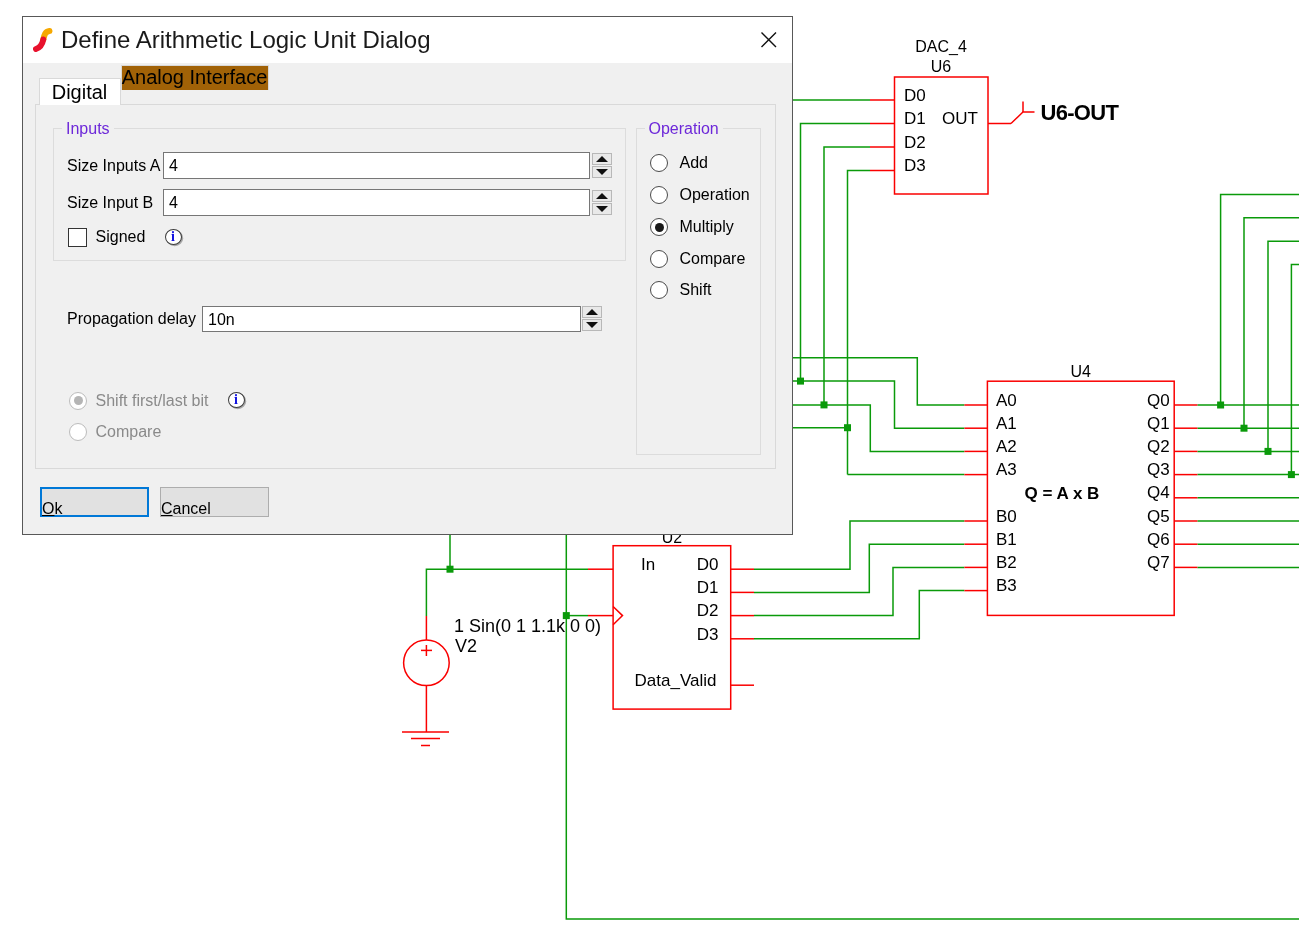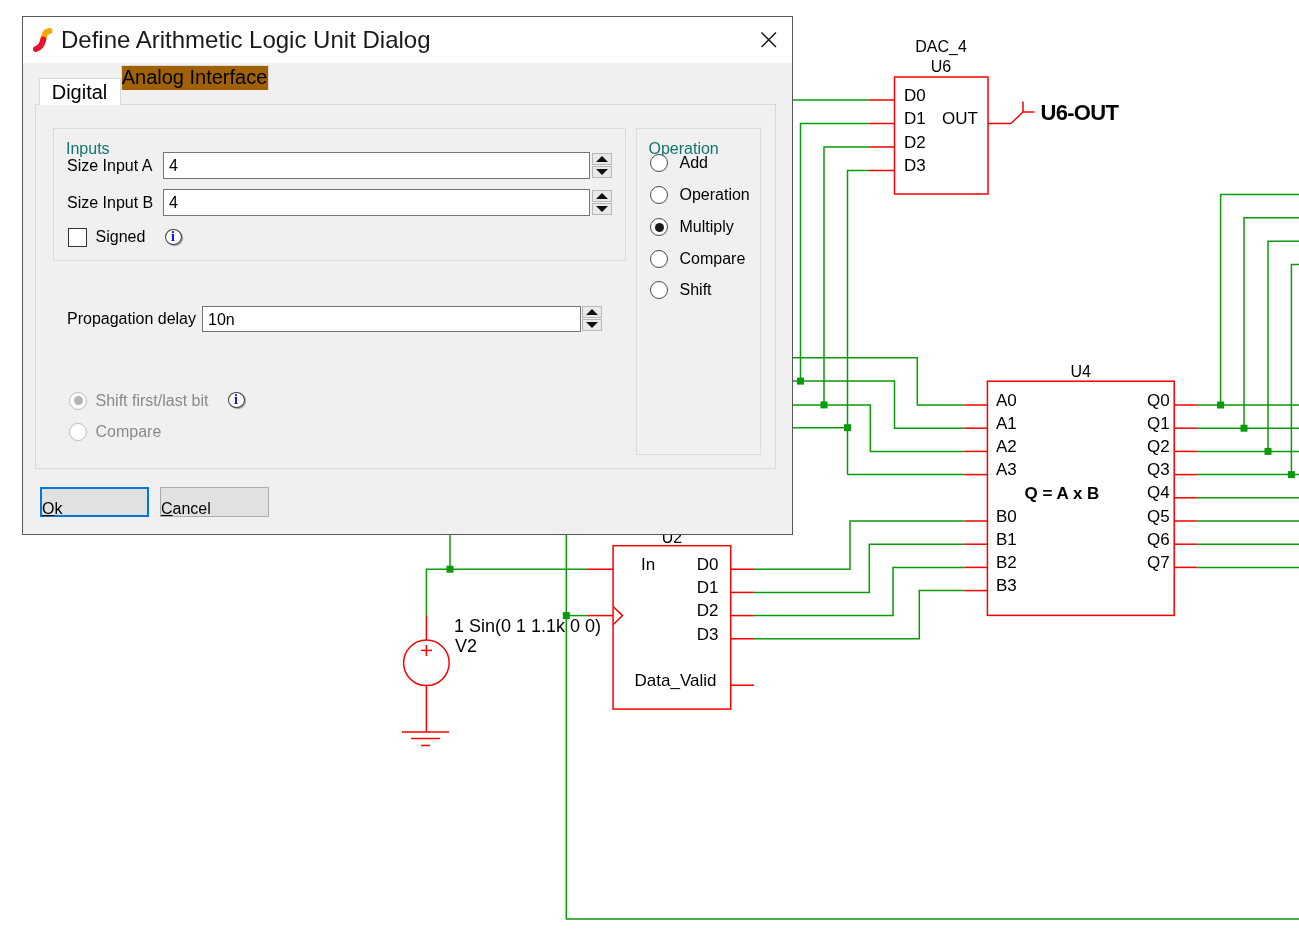--- a/index.html
+++ b/index.html
@@ -5,21 +5,21 @@
 * { margin:0; padding:0; box-sizing:border-box; }
 html,body { width:1299px; height:945px; background:#ffffff; font-family:"Liberation Sans",sans-serif; position:relative; overflow:hidden; }
 .abs { position:absolute; }
 #schem { position:absolute; left:0; top:0; }
 #dlg { position:absolute; left:22px; top:16px; width:771px; height:519px; background:#f0f0f0; border:1px solid #585858; }
 #titlebar { position:absolute; left:0; top:0; width:769px; height:46px; background:#ffffff; }
 #title { position:absolute; left:38px; top:13px; font-size:24px; line-height:19px; color:#1a1a1a; white-space:nowrap; }
 .lbl { position:absolute; font-size:16px; color:#000; white-space:nowrap; line-height:20px; }
 .dis { color:#8a8a8a; }
 .grp { position:absolute; border:1px solid #dcdcdc; }
-.glab { position:absolute; top:-10px; left:8px; background:#f0f0f0; padding:0 4px; font-size:16px; line-height:19px; color:#0f766e; white-space:nowrap;margin-top:20px; }
+.glab { position:absolute; top:-10px; left:8px; background:#f0f0f0; padding:0 4px; font-size:16px; line-height:19px; color:#6d28d9; white-space:nowrap; }
 .fld { position:absolute; background:#fff; border:1px solid #767676; font-size:16px; color:#000; line-height:25px; padding-left:5px; }
 .sb { position:absolute; background:#e9e9e9; border:1px solid #b8b8b8; display:flex; align-items:center; justify-content:center; }
 .tu { width:0; height:0; border-left:6px solid transparent; border-right:6px solid transparent; border-bottom:6px solid #101010; }
 .td { width:0; height:0; border-left:6px solid transparent; border-right:6px solid transparent; border-top:6px solid #101010; }
 .rad { position:absolute; width:18px; height:18px; border-radius:50%; border:1.4px solid #4a4a4a; background:#fff; }
 .rad.sel::after { content:""; position:absolute; left:3.6px; top:3.6px; width:9px; height:9px; border-radius:50%; background:#191919; }
 .rad.rdis { border-color:#bcbcbc; }
 .rad.rdis.sel::after { background:#b5b5b5; }
 .chk { position:absolute; width:19px; height:19px; border:1.5px solid #333; background:#fff; }
 .info { position:absolute; width:17px; height:16px; border-radius:50%; border:1.3px solid #3c3c3c; background:#fff; box-shadow:1.2px 1.2px 0 #a8a8a8; color:#1414e0; font-family:"Liberation Serif",serif; font-weight:bold; font-size:14px; text-align:center; line-height:13.5px; }
@@ -178,21 +178,21 @@
     <path d="M0.5,0.5 L15,15 M15,0.5 L0.5,15" stroke="#111" stroke-width="1.4" fill="none"></path>
   </svg>
 
   <div class="abs" style="left:12px;top:87px;width:741px;height:365px;border:1px solid #d9d9d9;"></div>
   <div class="tab" style="left:15.5px;top:61px;width:82px;height:27px;background:#fff;border:1px solid #d9d9d9;border-bottom:none;z-index:2;">Digital</div>
   <div class="tab" style="left:97.5px;top:48px;width:148px;height:24.5px;background:#a16207;border:1px solid #d9d9d9;border-bottom:none;">Analog Interface</div>
 
   <div class="grp" style="left:30px;top:111px;width:573px;height:133px;">
       <span class="glab">Inputs</span>
     </div>
-  <div class="lbl" style="left:44px;top:138.5px;">Size Input A</div>
+  <div class="lbl" style="left:44px;top:138.5px;">Size Inputs A</div>
   <div class="fld" style="left:140px;top:135px;width:427px;height:27px;">4</div>
   <div class="sb" style="left:569px;top:136px;width:20px;height:12px;">
       <div class="tu"></div>
     </div>
   <div class="sb" style="left:569px;top:149px;width:20px;height:12px;">
       <div class="td"></div>
     </div>
   <div class="lbl" style="left:44px;top:175.8px;">Size Input B</div>
   <div class="fld" style="left:140px;top:172px;width:427px;height:27px;">4</div>
   <div class="sb" style="left:569px;top:173px;width:20px;height:12px;">

